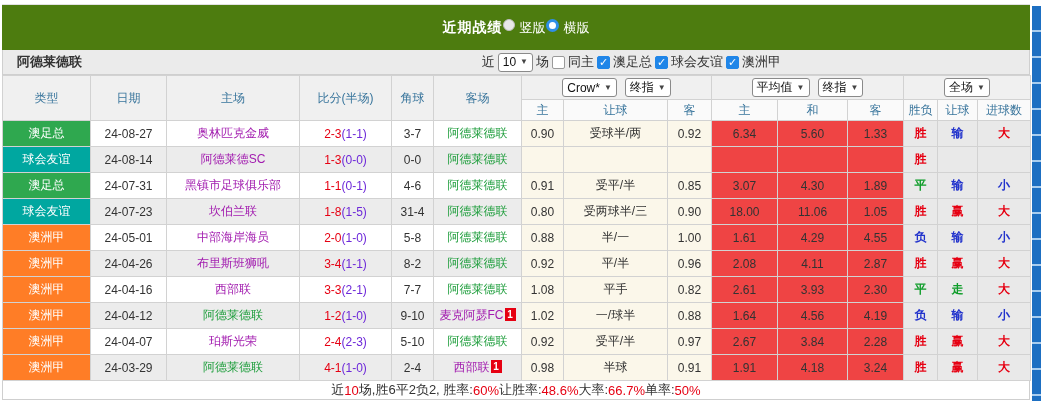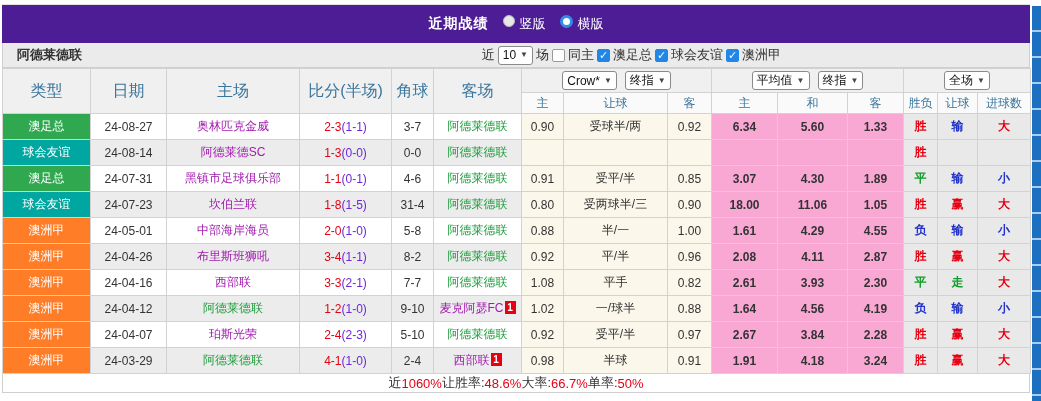--- a/index.html
+++ b/index.html
@@ -2,48 +2,48 @@
 <html><head>
 <meta charset="utf-8">
 <style>
   *{box-sizing:border-box;margin:0;padding:0}
   html,body{background:#fff}
   body{font-family:"Liberation Sans","DejaVu Sans",sans-serif;}
   .page{position:relative;width:1041px;height:401px;overflow:hidden;background:#fff;}
   .content{position:absolute;left:2px;top:0;width:1028px;}
   .topstrip{height:5px;background:#fff;border-bottom:1px solid #e2e2e2;}
   
-  .titlebar{height:38px;background:#4c1d95;display:flex;align-items:center;justify-content:center;gap:14px;color:#fff;}
+  .titlebar{height:45px;background:#4d7c0f;display:flex;align-items:center;justify-content:center;color:#fff;}
   .titlebar .ttl{font-weight:bold;font-size:14px;letter-spacing:1px;}
   .radio-group{display:flex;align-items:flex-start;gap:5px;font-size:13px;}
   .radio{display:inline-block;width:12px;height:12px;border-radius:50%;background:#e8e8e8;border:1px solid #bdbdbd;}
   .radio.on{width:13px;height:13px;background:#fff;border:3px solid #2f8fe8;}
   
   .team-row{height:25px;background:#ebebeb;border:1px solid #cfcfcf;border-top:none;display:flex;align-items:center;font-size:13px;color:#333;}
   .team-row .tname{font-weight:bold;padding-left:14px;flex:0 0 auto;}
   .filters{margin-left:auto;display:flex;align-items:center;gap:3px;}
   .filters .lbl{color:#333;font-size:13px;}
   .sel{display:inline-flex;align-items:center;gap:4px;background:#fff;border:1px solid #8a8a8a;border-radius:3px;padding:0 4px;height:19px;font-size:12px;color:#111;cursor:default;}
   .sel .arr{font-size:8px;color:#444;line-height:1;}
   .cb{display:inline-block;width:13px;height:13px;border:1px solid #9a9a9a;border-radius:2px;background:#fff;position:relative;vertical-align:-2px;}
   .cb.on{background:#2086e8;border-color:#2086e8;}
   .cb.on::after{content:"✓";position:absolute;left:1px;top:-1px;color:#fff;font-size:11px;font-weight:bold;}
   
   table{border-collapse:collapse;table-layout:fixed;width:1028px;font-size:12px;}
   th,td{border:1px solid #d2d2d2;text-align:center;padding:0;overflow:hidden;white-space:nowrap;}
   thead th{color:#39759c;font-weight:normal;}
   tr.selrow th{height:24px;background:#f0f0f0;}
   tr.subrow th{height:21px;background:#fafafa;font-size:12px;}
-  th.mainh{background:#f3f3f3;font-size:16px;}
+  th.mainh{background:#f3f3f3;font-size:12px;}
   .selwrap{display:flex;justify-content:center;gap:8px;align-items:center;}
   tbody td{height:26px;color:#333;}
   tr.odd td.plain{background:#fff;}
   tr.even td.plain{background:#ececec;margin-top:18px;}
   td.cream{background:#fbf7ea;}
-  td.lblue{background:#f9a8d4;font-weight:bold;}
+  td.lblue{background:#ef4444;}
   td.resbg{background:#e9e9e9;font-weight:bold;}
   td.league{color:#fff;font-size:12px;}
   td.lg-green{background:#2fa84f;}
   td.lg-teal{background:#00a7a0;}
   td.lg-orange{background:#ff7d26;}
   .self{color:#1f9e3d;}
   .opp{color:#a21caf;}
   .score-f{color:#e60012;}
   .score-h{color:#6d28d9;}
   .c-red{color:#e60012;}
@@ -341,20 +341,21 @@
             <td class="resbg c-red">胜</td>
             <td class="resbg c-red">赢</td>
             <td class="resbg c-red">大</td>
           </tr>
         </tbody>
     </table>
 
     <div class="summary" id="summary-line">
         <span>近</span>
         <span class="red">10</span>
+        <span>场,胜6平2负2, 胜率:</span>
         <span class="red">60%</span>
         <span> 让胜率:</span>
         <span class="red">48.6%</span>
         <span> 大率:</span>
         <span class="red">66.7%</span>
         <span> 单率:</span>
         <span class="red">50%</span>
       </div>
 
     <div class="gap"></div>

